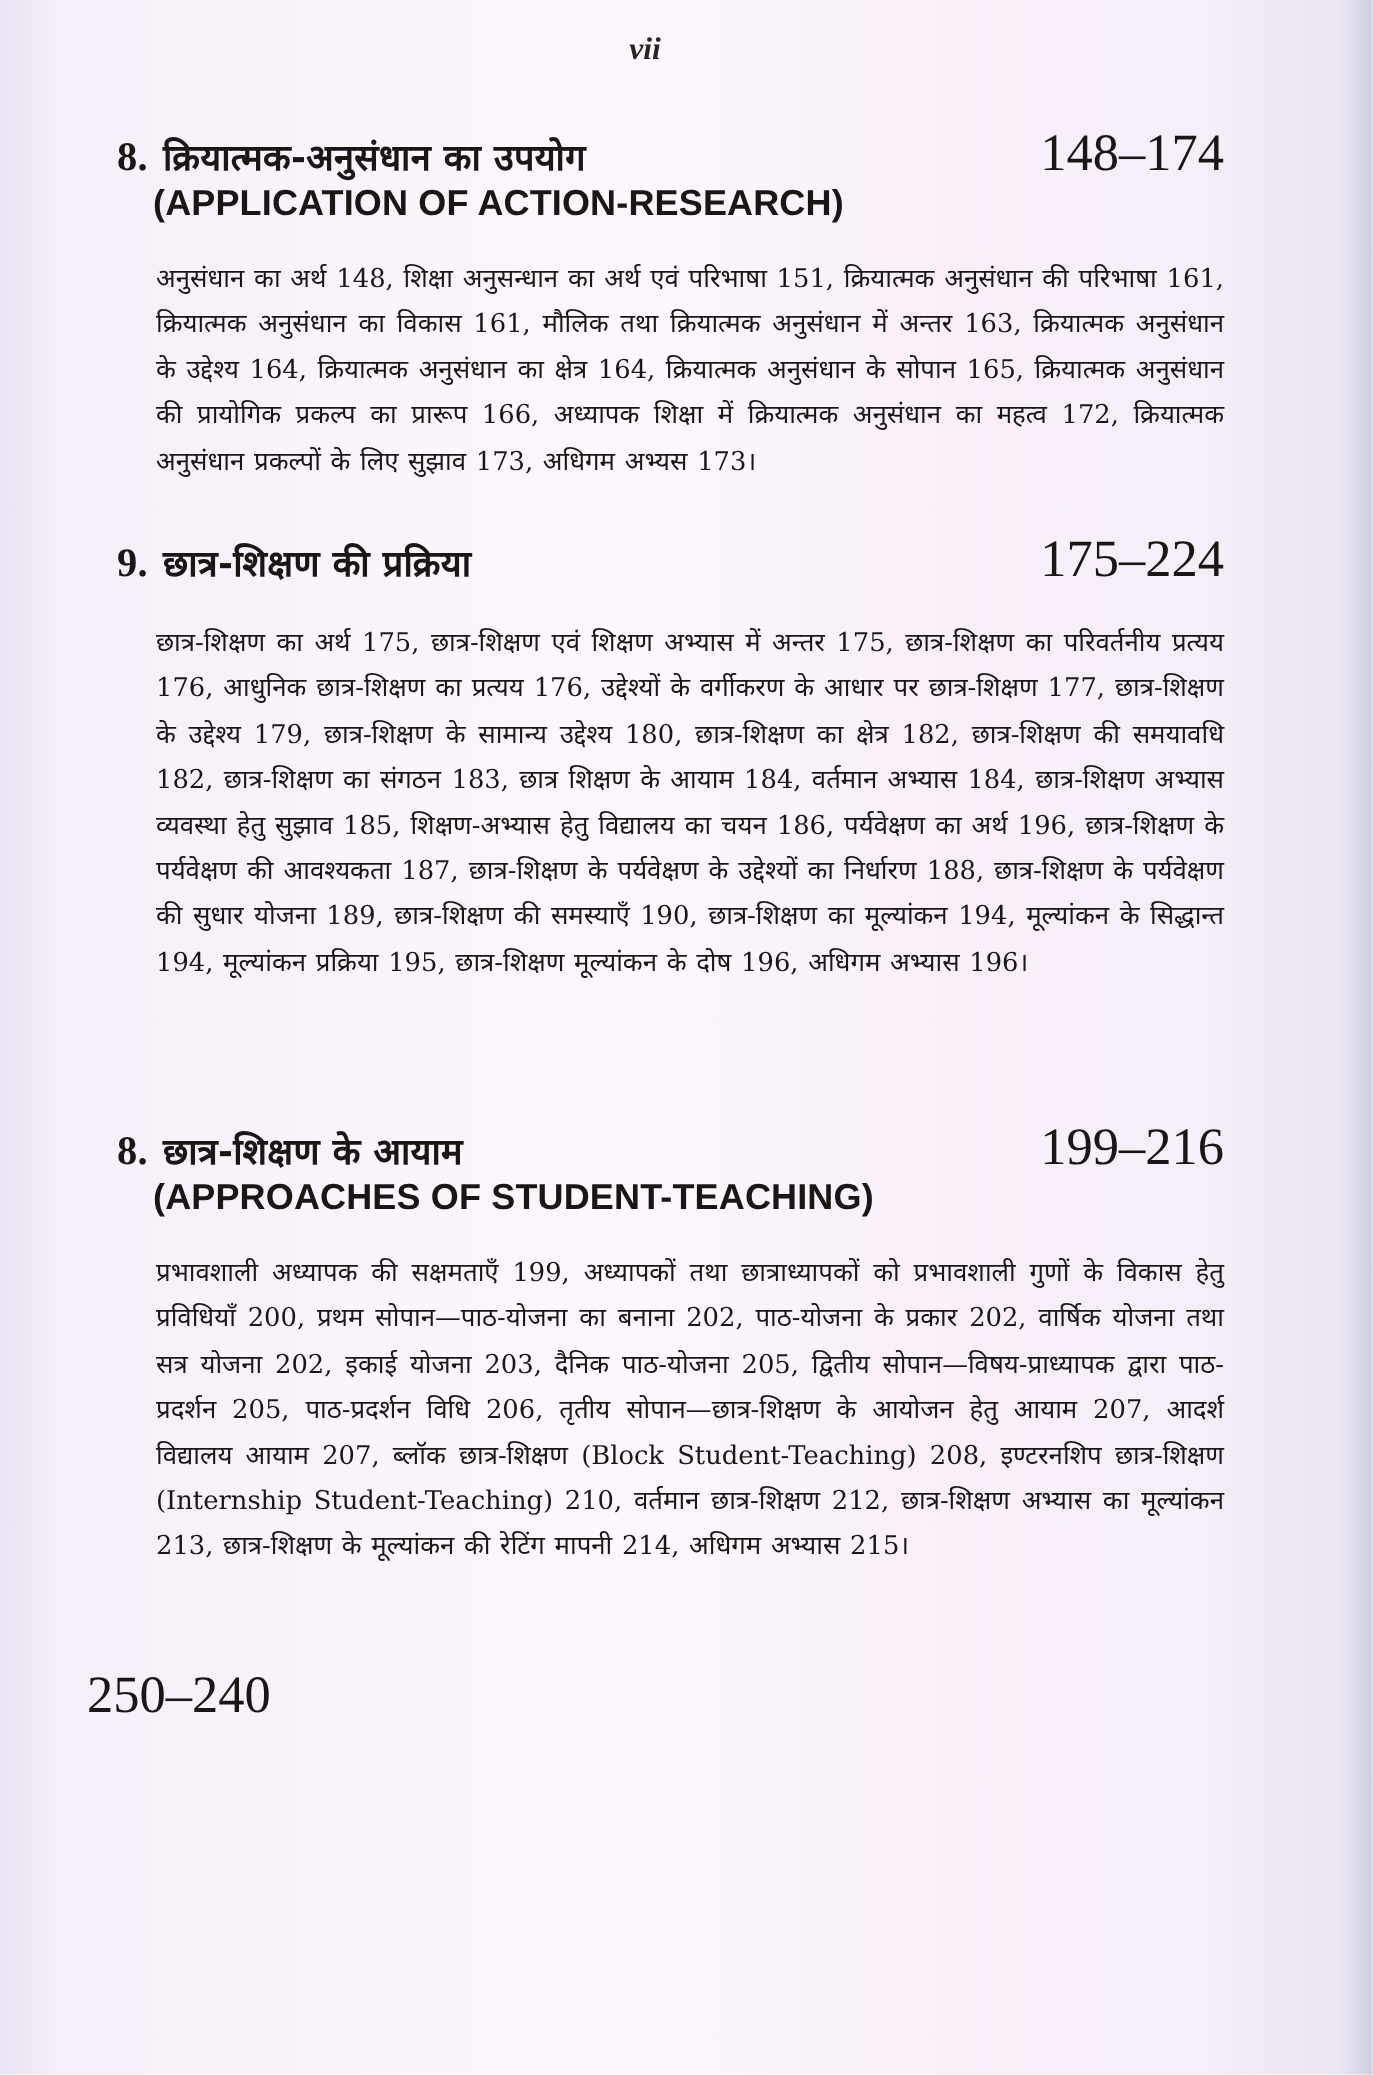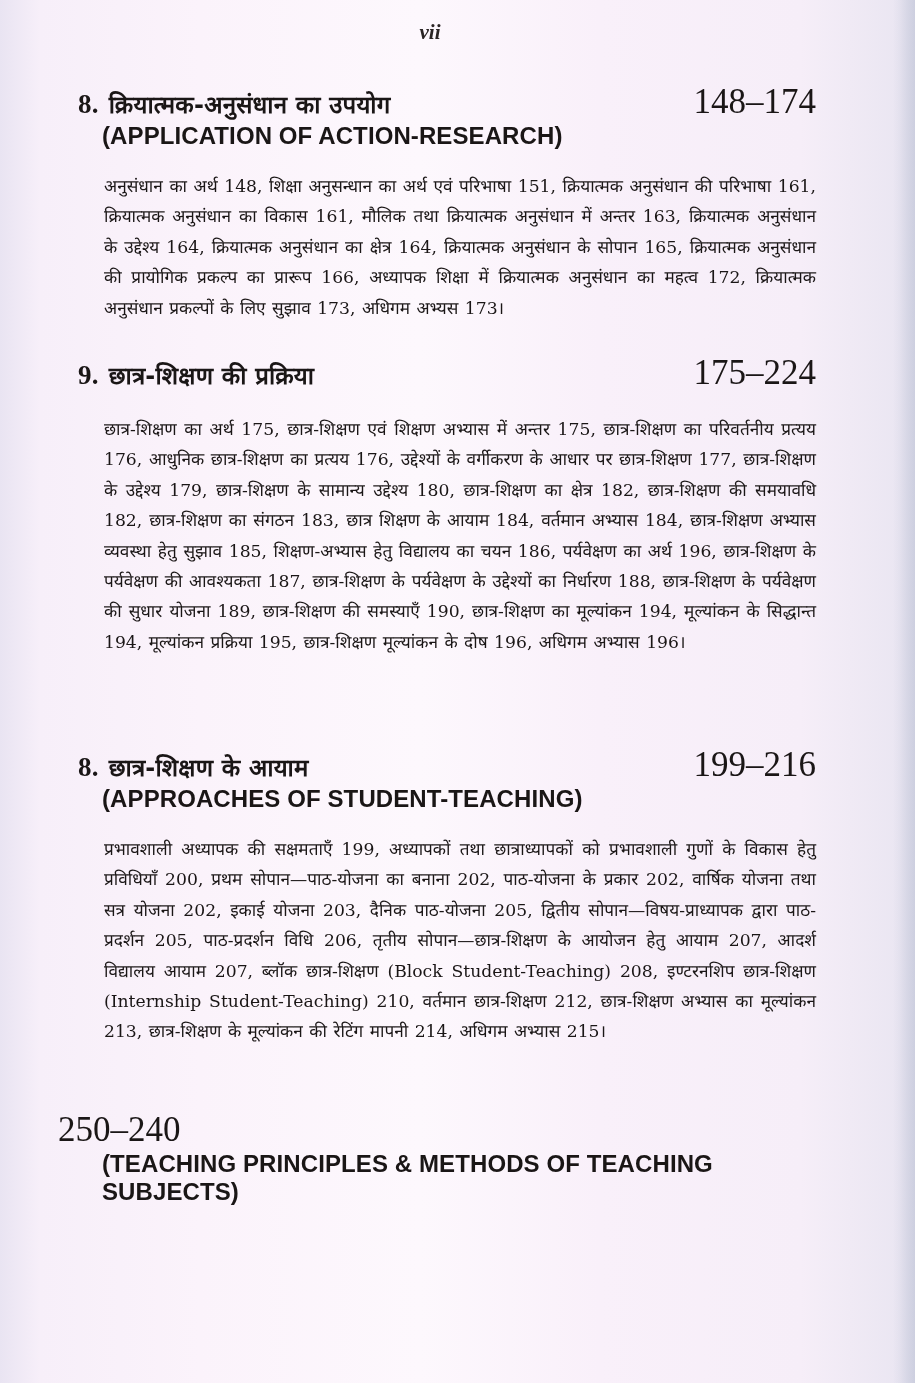--- a/index.html
+++ b/index.html
@@ -61,16 +61,15 @@
     <div class="ch-pages">199–216</div>
   </div>
   <div class="ch-sub">(APPROACHES OF STUDENT-TEACHING)</div>
   <div class="ch-body">प्रभावशाली अध्यापक की सक्षमताएँ 199, अध्यापकों तथा छात्राध्यापकों को प्रभावशाली गुणों के विकास हेतु प्रविधियाँ 200, प्रथम सोपान—पाठ-योजना का बनाना 202, पाठ-योजना के प्रकार 202, वार्षिक योजना तथा सत्र योजना 202, इकाई योजना 203, दैनिक पाठ-योजना 205, द्वितीय सोपान—विषय-प्राध्यापक द्वारा पाठ-प्रदर्शन 205, पाठ-प्रदर्शन विधि 206, तृतीय सोपान—छात्र-शिक्षण के आयोजन हेतु आयाम 207, आदर्श विद्यालय आयाम 207, ब्लॉक छात्र-शिक्षण (Block Student-Teaching) 208, इण्टरनशिप छात्र-शिक्षण (Internship Student-Teaching) 210, वर्तमान छात्र-शिक्षण 212, छात्र-शिक्षण अभ्यास का मूल्यांकन 213, छात्र-शिक्षण के मूल्यांकन की रेटिंग मापनी 214, अधिगम अभ्यास 215।</div>
 </div>
 
 <div class="chapter" id="ch11">
   <div class="ch-head">
     <div class="ch-pages">250–240</div>
   </div>
-  <div class="ch-sub">(TEACHING PRINCIPLES &amp; METHODS OF TEACHING SUBJECTS)</div>
 </div>
 
 <div class="edge-shadow"></div>
 
 </body></html>

